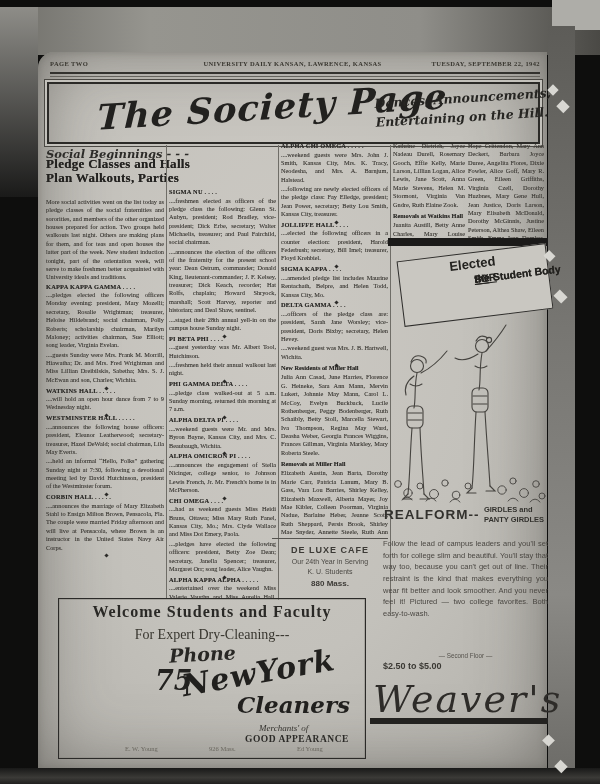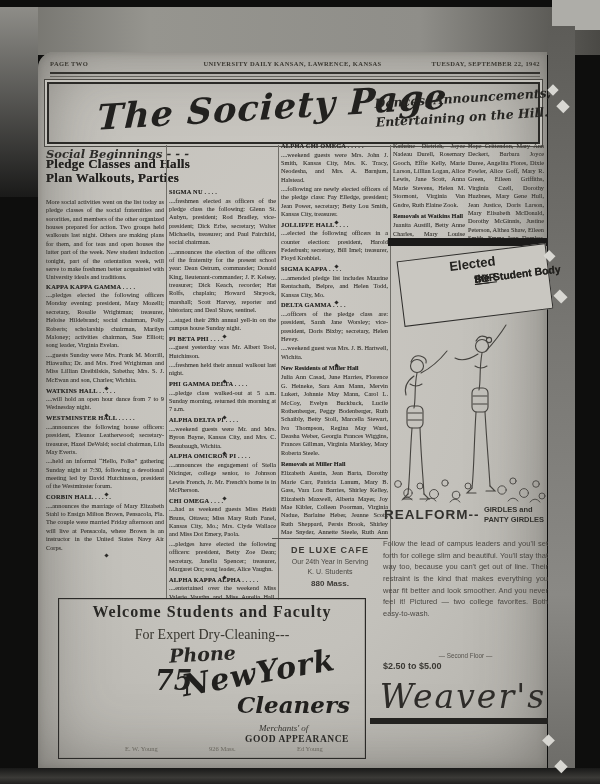--- a/index.html
+++ b/index.html
@@ -60,21 +60,21 @@
   .realform-brand{position:static;display:inline-block;font-size:13.5px;font-weight:bold;letter-spacing:1px;}
   .realform-prod{position:static;display:inline-block;font-size:7.5px;font-weight:bold;line-height:1.3;
                  vertical-align:top;margin-left:0;text-align:left;}
   .weaver-body{left:345px;top:486px;width:165px;font-family:"Liberation Sans",sans-serif;font-size:7.5px;
                line-height:1.55;color:#4a4742;text-align:justify;}
   .floor-note{left:345px;top:600px;width:165px;text-align:center;font-family:"Liberation Sans",sans-serif;
               font-size:6.3px;color:#55524c;}
   .price{left:345px;top:609px;width:165px;text-align:left;font-family:"Liberation Sans",sans-serif;
          font-size:9px;font-weight:bold;color:#3a3833;}
   .store{left:335px;top:625px;width:180px;text-align:center;font-family:"DejaVu Serif",serif;
-         font-style:italic;font-size:33px;color:#2e2c29;letter-spacing:2px;}
+         font-style:italic;font-size:38px;color:#2e2c29;letter-spacing:2px;}
   .underbar{left:332px;top:666px;width:178px;height:6px;background:#232220;}
   
   .deluxe{left:234px;top:486px;width:116px;height:60px;border-top:1px solid #55534f;text-align:center;
           font-family:"Liberation Sans",sans-serif;color:#3c3a36;}
   .deluxe div{position:static;}
   .dl-name{font-weight:bold;font-size:9px;letter-spacing:1px;margin-top:6px;}
   .dl-line{font-size:7px;margin-top:3px;color:#4b4944;}
   .dl-addr{font-weight:bold;font-size:8px;margin-top:4px;}
   
   .cleaners{left:20px;top:546px;width:306px;height:159px;border:1.5px solid #2b2a28;

